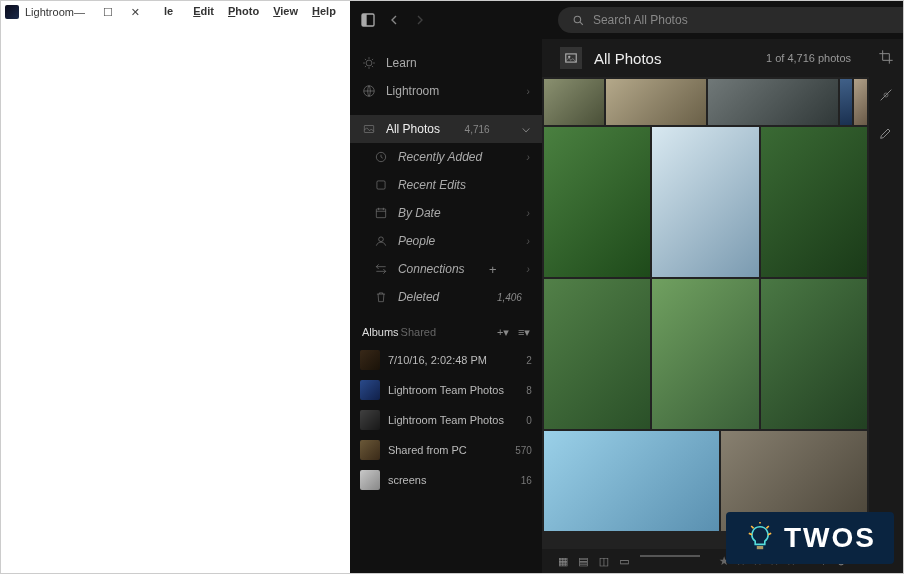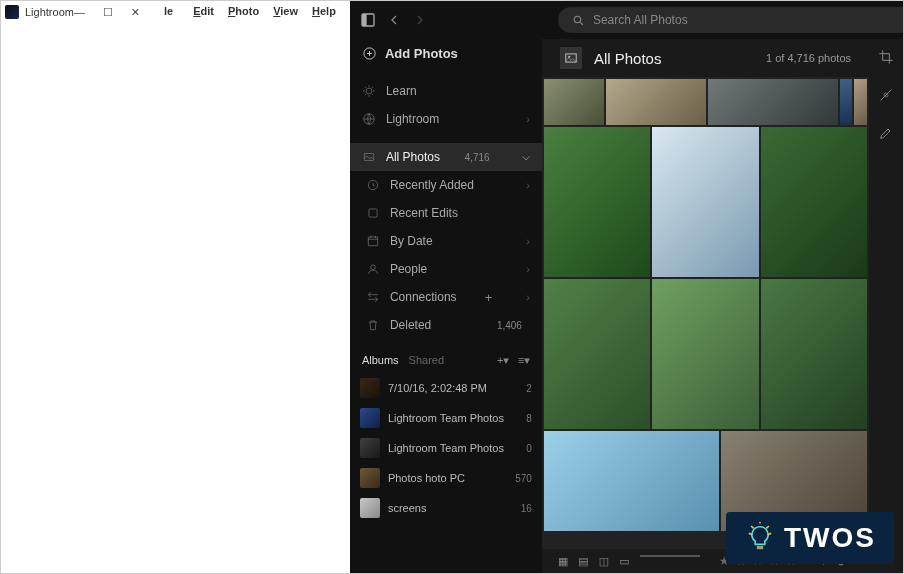--- a/index.html
+++ b/index.html
@@ -23,23 +23,23 @@
 .sidebar{width:192px;background:#111;display:flex;flex-direction:column;overflow:hidden;font-size:12px;color:#bbb;}
 .side-add{height:28px;display:flex;align-items:center;padding:0 12px;font-weight:600;font-size:13px;color:#ddd;cursor:pointer;}
 .side-add svg{width:15px;height:15px;margin-right:8px;stroke:#ccc;fill:none;}
 .side-sep{height:10px;}
 .side-item{height:28px;display:flex;align-items:center;padding:0 12px;cursor:pointer;color:#aaa;}
 .side-item svg{width:14px;height:14px;margin-right:10px;stroke:#888;fill:none;}
 .side-item .chev{margin-left:auto;color:#555;font-size:10px;}
 .side-item .plus{margin-left:auto;color:#888;margin-right:6px;font-size:13px;}
 .side-item.active{background:#2a2a2a;color:#eee;}
 .side-item .count{margin-left:auto;color:#888;font-size:10px;margin-right:8px;}
-.side-sub{padding-left:4px;}
+.side-sub{padding-left:12px;font-style:italic;}
 .albums-head{height:26px;display:flex;align-items:center;padding:0 12px;font-size:11px;color:#ddd;margin-top:8px;}
-.albums-head .shared{color:#666;margin-left:10px;}
+.albums-head .shared{color:#666;margin-left:2px;}
 .albums-head .tools{margin-left:auto;color:#888;}
 .album-item{height:30px;display:flex;align-items:center;padding:0 10px;cursor:pointer;color:#bbb;font-size:11px;gap:8px;}
 .album-thumb{width:20px;height:20px;background:#333;flex:0 0 20px;border-radius:2px;}
 .album-count{margin-left:auto;color:#777;font-size:10px;}
 .content{flex:1;display:flex;flex-direction:column;background:#222;overflow:hidden;}
 .content-head{height:38px;background:#1a1a1a;display:flex;align-items:center;padding:0 18px;color:#eee;}
 .content-head .grid-ico{width:22px;height:22px;background:#333;margin-right:12px;display:flex;align-items:center;justify-content:center;}
 .content-head .title{font-size:15px;font-weight:400;}
 .content-head .count{margin-left:auto;font-size:11px;color:#999;}
 .grid{flex:1;display:flex;flex-direction:column;gap:2px;padding:2px;overflow:hidden;}
@@ -146,27 +146,20 @@
         <div class="icon-btn">
           <svg viewBox="0 0 24 24">
               <path d="M7 17a5 5 0 1 1 2-9 6 6 0 0 1 11 3 4 4 0 0 1-1 8" fill="#888" opacity=".6"></path>
             </svg>
         </div>
       </div>
     </div>
 
     <div class="body">
       <div class="sidebar">
-        <div class="side-add">
-          <svg viewBox="0 0 24 24">
-              <circle cx="12" cy="12" r="9" stroke-width="1.5"></circle>
-              <path d="M12 8v8M8 12h8" stroke-width="1.5"></path>
-            </svg>
-          <span>Add Photos</span>
-        </div>
         <div class="side-sep"></div>
         <div class="side-item">
           <svg viewBox="0 0 24 24">
               <circle cx="12" cy="12" r="5"></circle>
               <path d="M12 2v3M12 19v3M2 12h3M19 12h3M5 5l2 2M17 17l2 2M5 19l2-2M17 7l2-2"></path>
             </svg>
           <span>Learn</span>
         </div>
         <div class="side-item">
           <svg viewBox="0 0 24 24">
@@ -254,21 +247,21 @@
           <span>Lightroom Team Photos</span>
           <span class="album-count">8</span>
         </div>
         <div class="album-item">
           <div class="album-thumb at3"></div>
           <span>Lightroom Team Photos</span>
           <span class="album-count">0</span>
         </div>
         <div class="album-item">
           <div class="album-thumb at4"></div>
-          <span>Photos hoto PC</span>
+          <span>Shared from PC</span>
           <span class="album-count">570</span>
         </div>
         <div class="album-item">
           <div class="album-thumb at5"></div>
           <span>screens</span>
           <span class="album-count">16</span>
         </div>
       </div>
 
       <div class="content">

